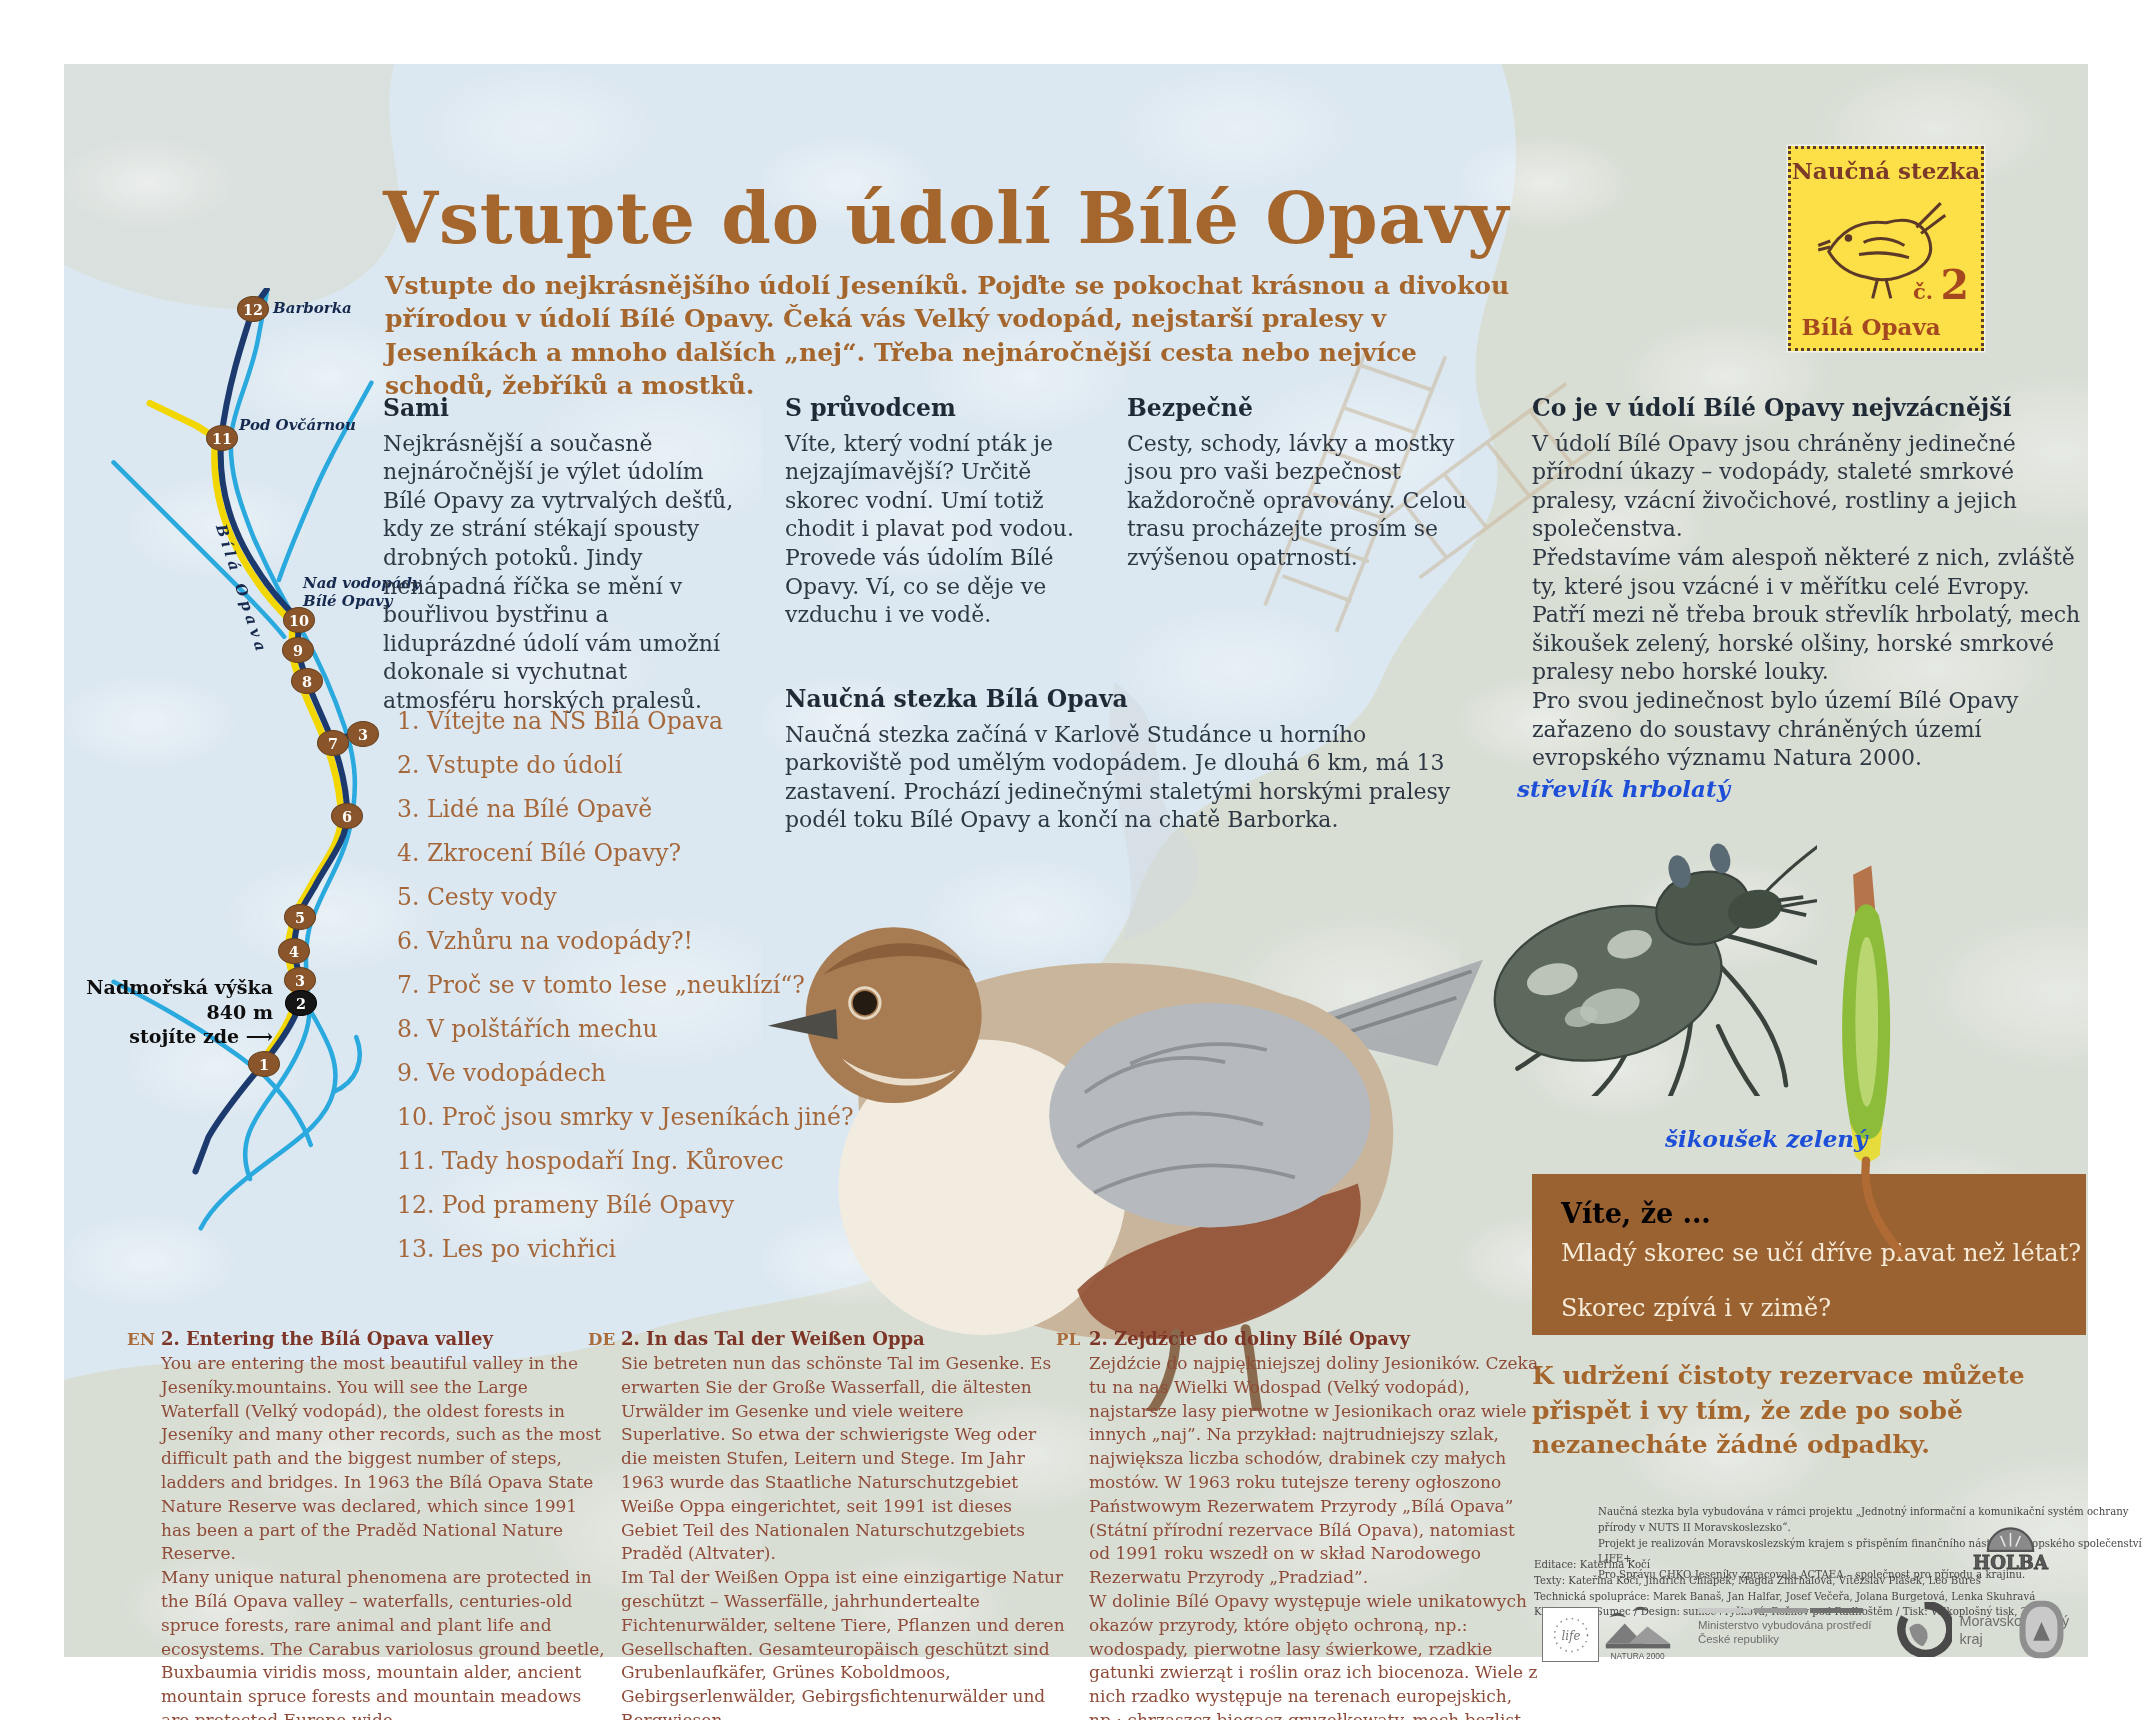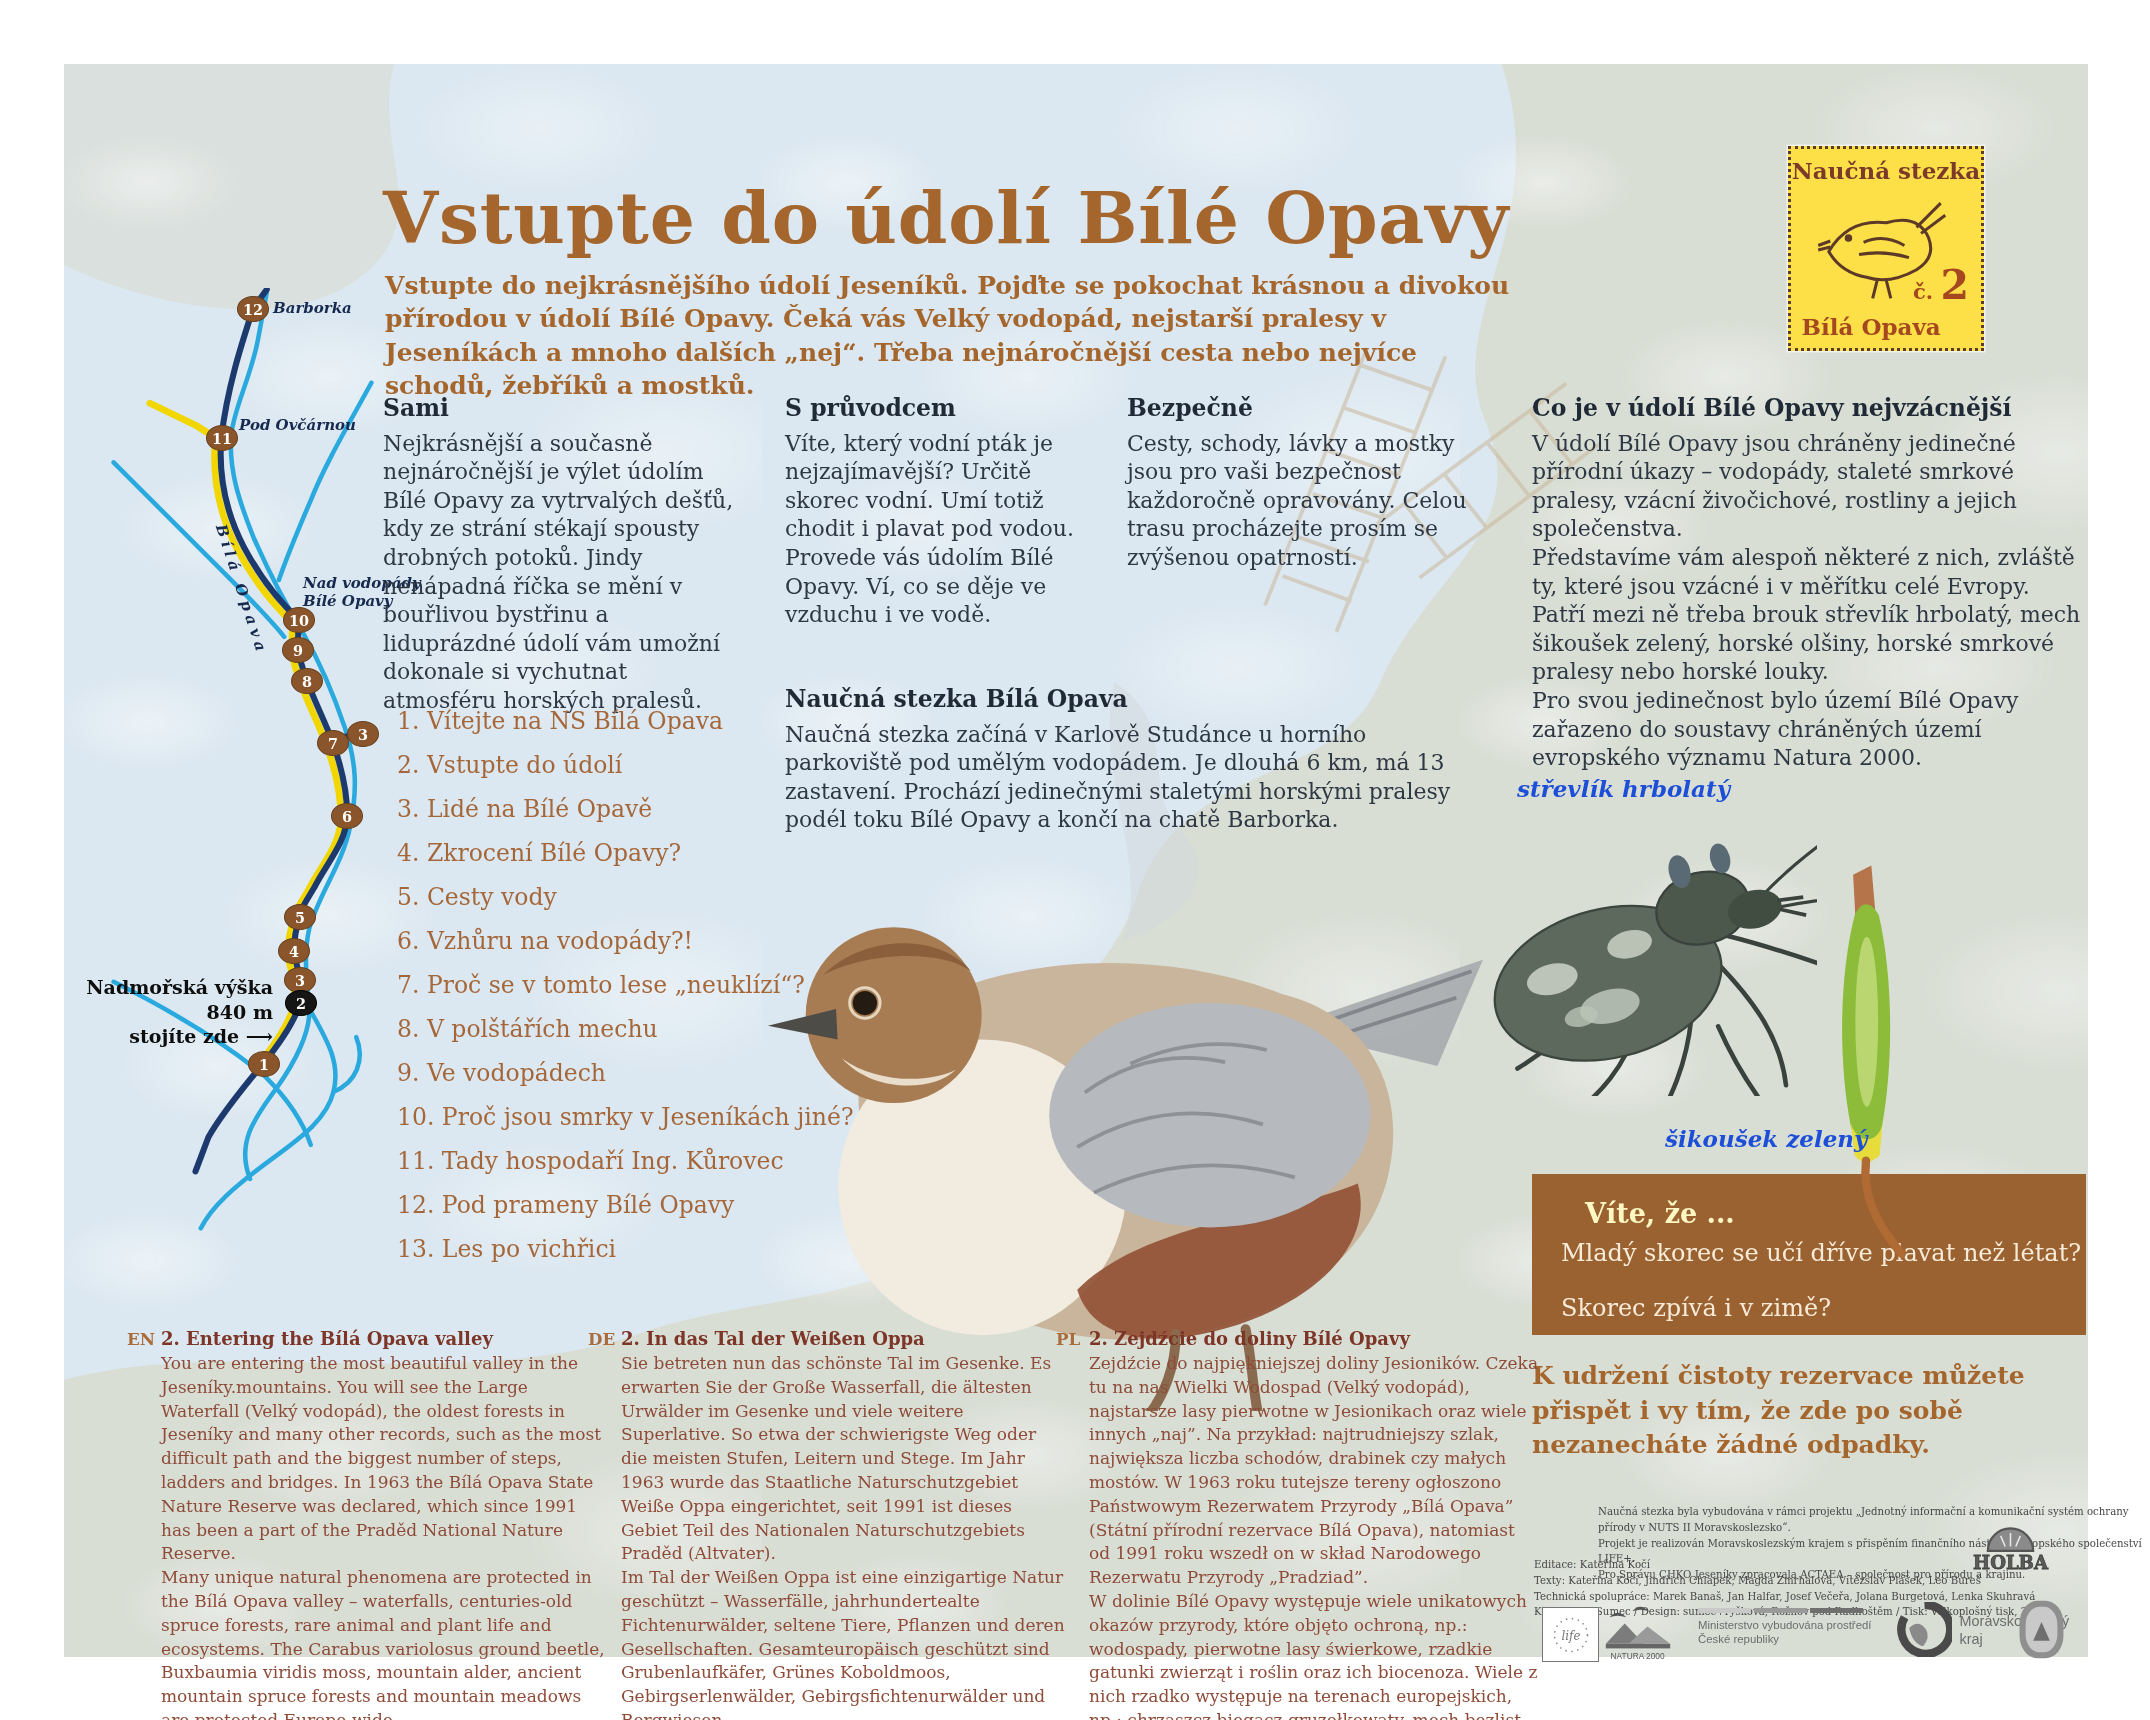--- a/index.html
+++ b/index.html
@@ -18,21 +18,21 @@
   .z2{z-index:2;}
   .pre{white-space:pre-line;}
   .title{font-size:71px;font-weight:bold;color:#a5662d;letter-spacing:0.8px;}
   .intro{font-size:25px;font-weight:bold;color:#a5662d;line-height:1.33;}
   .col-h{font-size:23.5px;font-weight:bold;color:#1f2a36;margin-bottom:7.6px;}
   .col-b{font-size:22px;color:#2e3844;line-height:1.30;}
   .stops{list-style:none;margin:14px;padding:0;}
   .stops div{font-size:23.5px;color:#a5673a;line-height:44px;white-space:nowrap;}
   .species-label{font-size:23px;font-style:italic;font-weight:bold;color:#1d4ed8;}
   .fact-box{background:#9a6131;}
-  .fact-h{font-size:27px;font-weight:bold;color:#fef9c3;margin-left:24px;}
+  .fact-h{font-size:27px;font-weight:bold;color:#000000;}
   .fact-l{font-size:24px;color:#f8ecd9;}
   .clean{font-size:25px;font-weight:bold;color:#a5662d;line-height:1.38;}
   .t-code{font-size:16.7px;font-weight:bold;color:#aa6c3a;}
   .t-h{font-size:18px;font-weight:bold;color:#7c3526;margin-bottom:3px;}
   .t-b{font-size:17px;color:#8e4b38;line-height:1.40;}
   .credits{font-size:10.2px;color:#474747;line-height:1.55;}
   .stamp{background:#fde047;border:3.8px dotted #5d3c2b;box-shadow:0 0 0 1.5px rgba(255,255,255,.6);}
   .stamp-h{font-size:23px;font-weight:bold;color:#7c3a2a;text-align:center;margin-top:7.6px;}
   .stamp-no{font-size:21px;font-weight:bold;color:#a5471f;}
   .stamp-no b{font-size:41px;}

